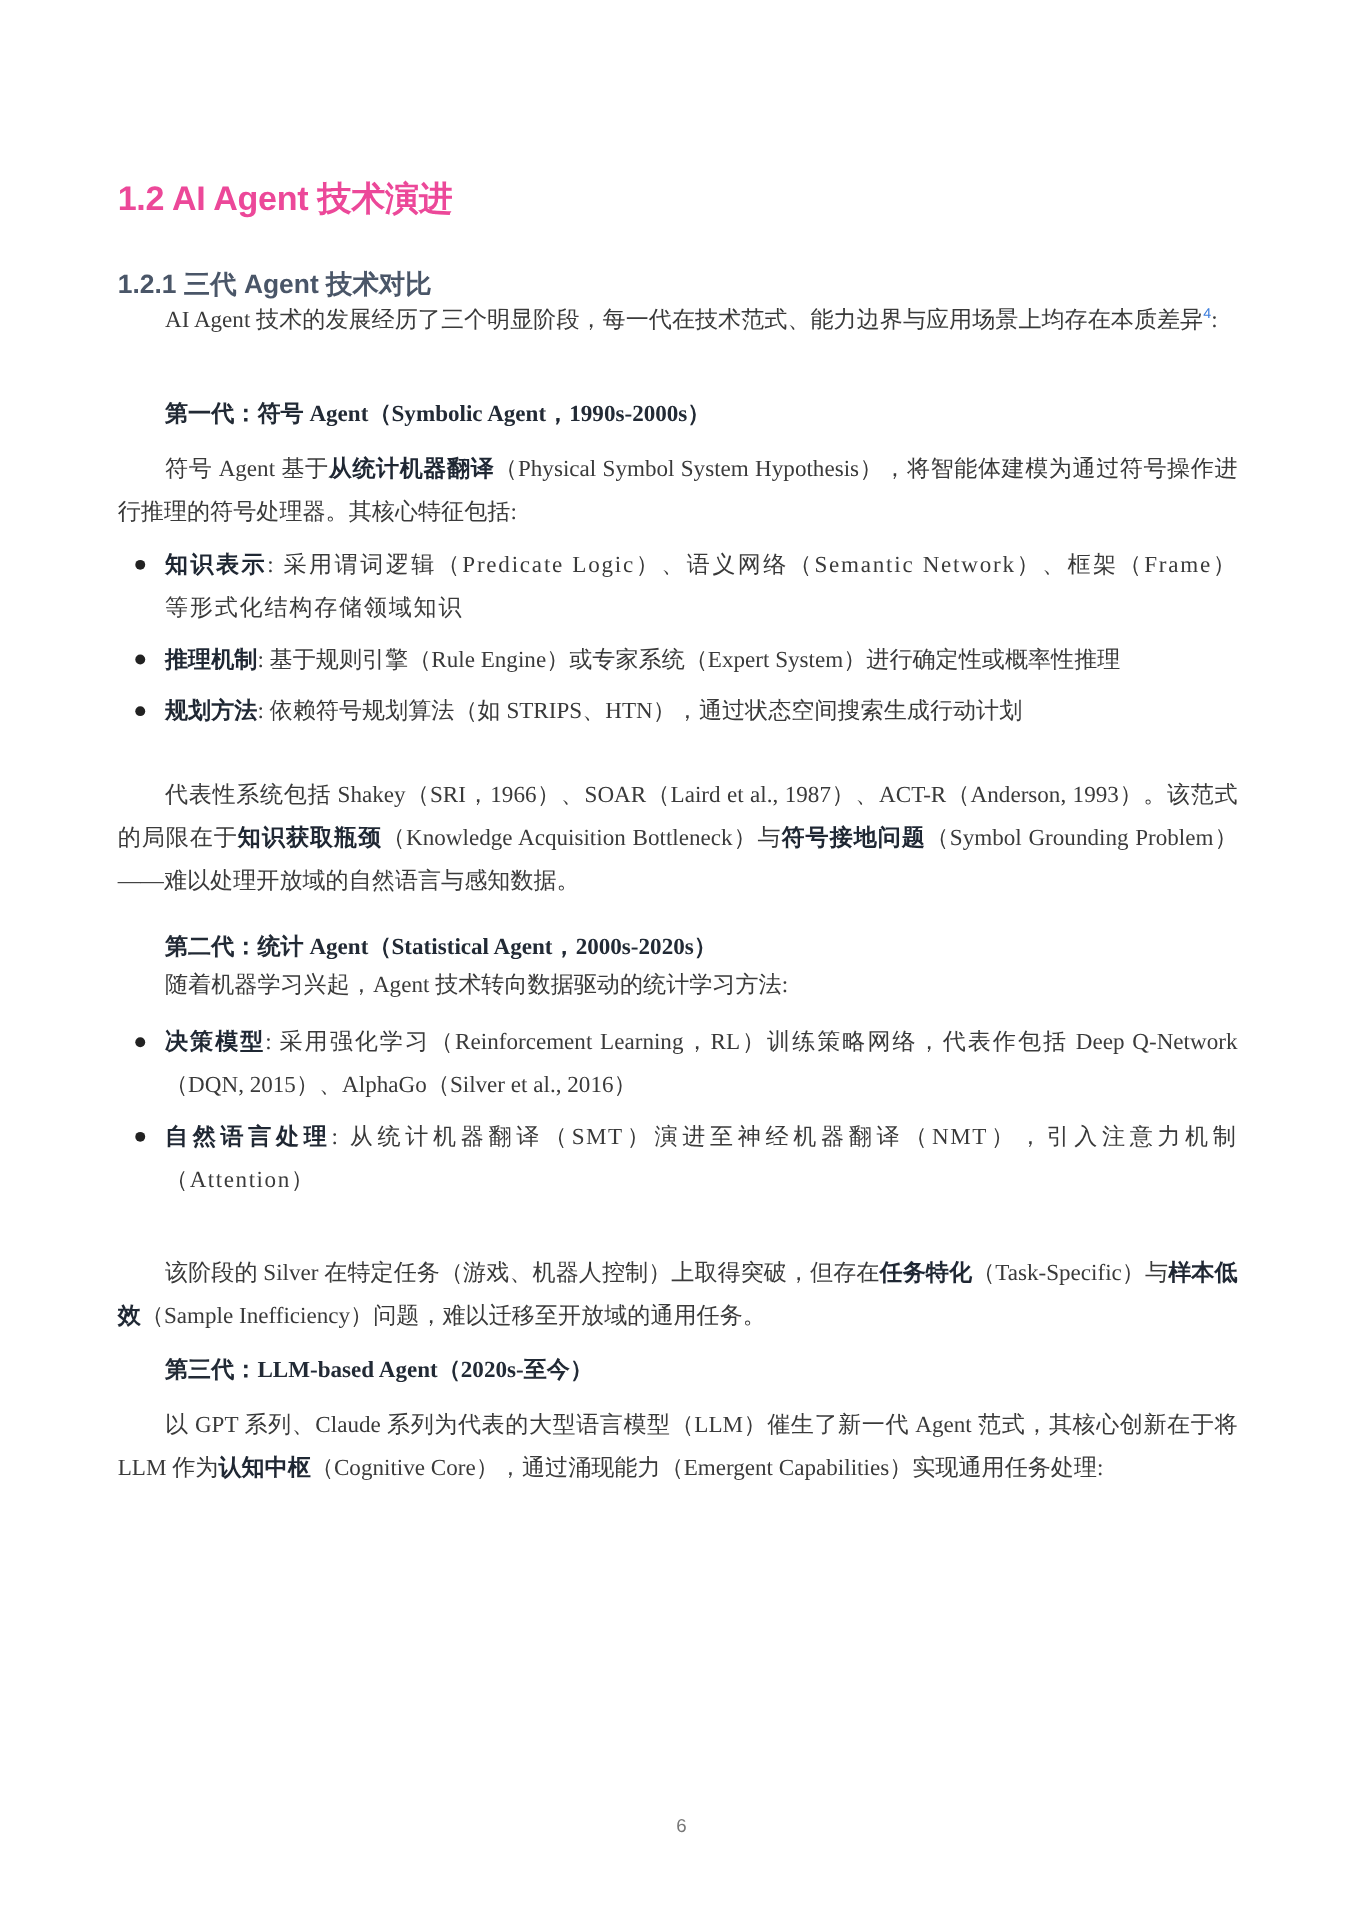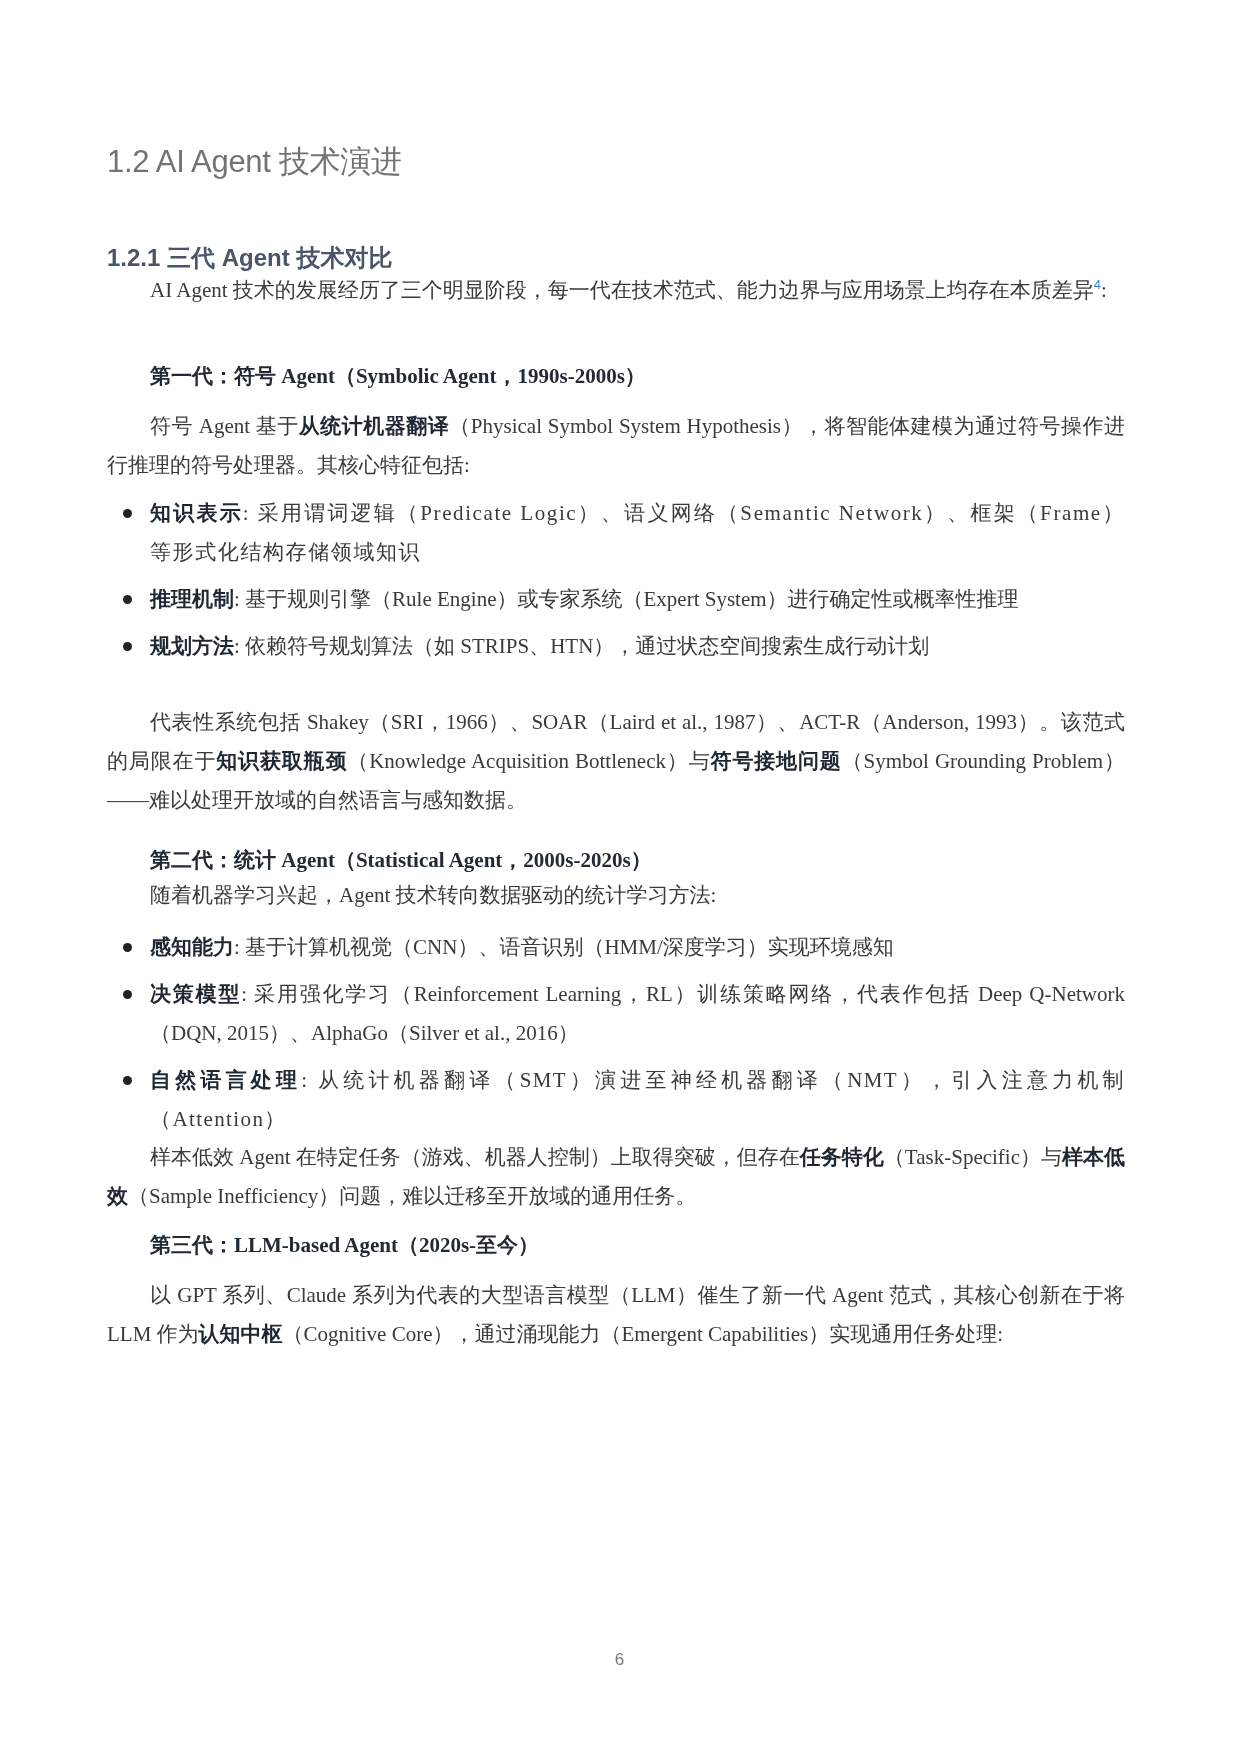--- a/index.html
+++ b/index.html
@@ -17,25 +17,25 @@
     }
     .page {
       position: absolute;
       left: 107px;
       top: 0;
       width: 1018px;
     }
     .h1 {
       position: absolute;
       left: 0;
-      top: 141px;
+      top: 160px;
       font-family: "Liberation Sans", "DejaVu Sans", sans-serif;
-      font-weight: normal;
+      font-weight: bold;
       font-size: 31px;
-      color: #737373;
+      color: #ec4899;
       letter-spacing: -0.3px;
       white-space: nowrap;
       margin: 0;
     }
     .h2 {
       position: absolute;
       left: 0;
       top: 242px;
       font-family: "Liberation Sans", "DejaVu Sans", sans-serif;
       font-weight: bold;
@@ -133,26 +133,25 @@
     <li><span class="dot"></span><b>规划方法</b><span>: </span><span>依赖符号规划算法（如 STRIPS、HTN），通过状态空间搜索生成行动计划</span></li>
   </ul>
 
   <p class="block indent justify" style="top:703px;"><span>代表性系统包括 Shakey（SRI，1966）、SOAR（Laird et al., 1987）、ACT-R（Anderson, 1993）。该范式的局限在于</span><b>知识获取瓶颈</b><span>（Knowledge Acquisition Bottleneck）与</span><b>符号接地问题</b><span>（Symbol Grounding Problem）——难以处理开放域的自然语言与感知数据。</span></p>
 
   <p class="gen-title" style="top:833px;margin-top:13px;">第二代：统计 Agent（Statistical Agent，2000s-2020s）</p>
 
   <p class="block indent" style="top:876px;">随着机器学习兴起，Agent 技术转向数据驱动的统计学习方法:</p>
 
   <ul class="bullets" style="top:928px;">
-    <li><span class="dot"></span><b>感知能力</b><span>: </span><span>基于计算机视觉（CNN）、语音识别（HMM/深度学习）实现环境感知</span></li>
     <li class="justify"><span class="dot"></span><b>决策模型</b><span>: </span><span>采用强化学习（Reinforcement Learning，RL）训练策略网络，代表作包括 Deep Q-Network（DQN, 2015）、AlphaGo（Silver et al., 2016）</span></li>
     <li class="justify" style="letter-spacing:1.4px;"><span class="dot"></span><b>自然语言处理</b><span>: </span><span>从统计机器翻译（SMT）演进至神经机器翻译（NMT），引入注意力机制（Attention）</span></li>
   </ul>
 
-  <p class="block indent justify" style="top:1138px;"><span>样本低效 Agent 在特定任务（游戏、机器人控制）上取得突破，但存在</span><b>任务特化</b><span>（Task-Specific）与</span><b>样本低效</b><span>（Sample Inefficiency）问题，难以迁移至开放域的通用任务。</span></p>
+  <p class="block indent justify" style="top:1138px;"><span>该阶段的 Silver 在特定任务（游戏、机器人控制）上取得突破，但存在</span><b>任务特化</b><span>（Task-Specific）与</span><b>样本低效</b><span>（Sample Inefficiency）问题，难以迁移至开放域的通用任务。</span></p>
 
   <p class="gen-title" style="top:1231px;">第三代：LLM-based Agent（2020s-至今）</p>
 
   <p class="block indent justify" style="top:1276px;"><span>以 GPT 系列、Claude 系列为代表的大型语言模型（LLM）催生了新一代 Agent 范式，其核心创新在于将 LLM 作为</span><b>认知中枢</b><span>（Cognitive Core），通过涌现能力（Emergent Capabilities）实现通用任务处理:</span></p>
 
 </div>
 
 <div class="footer-page">6</div>
 
 </body></html>

